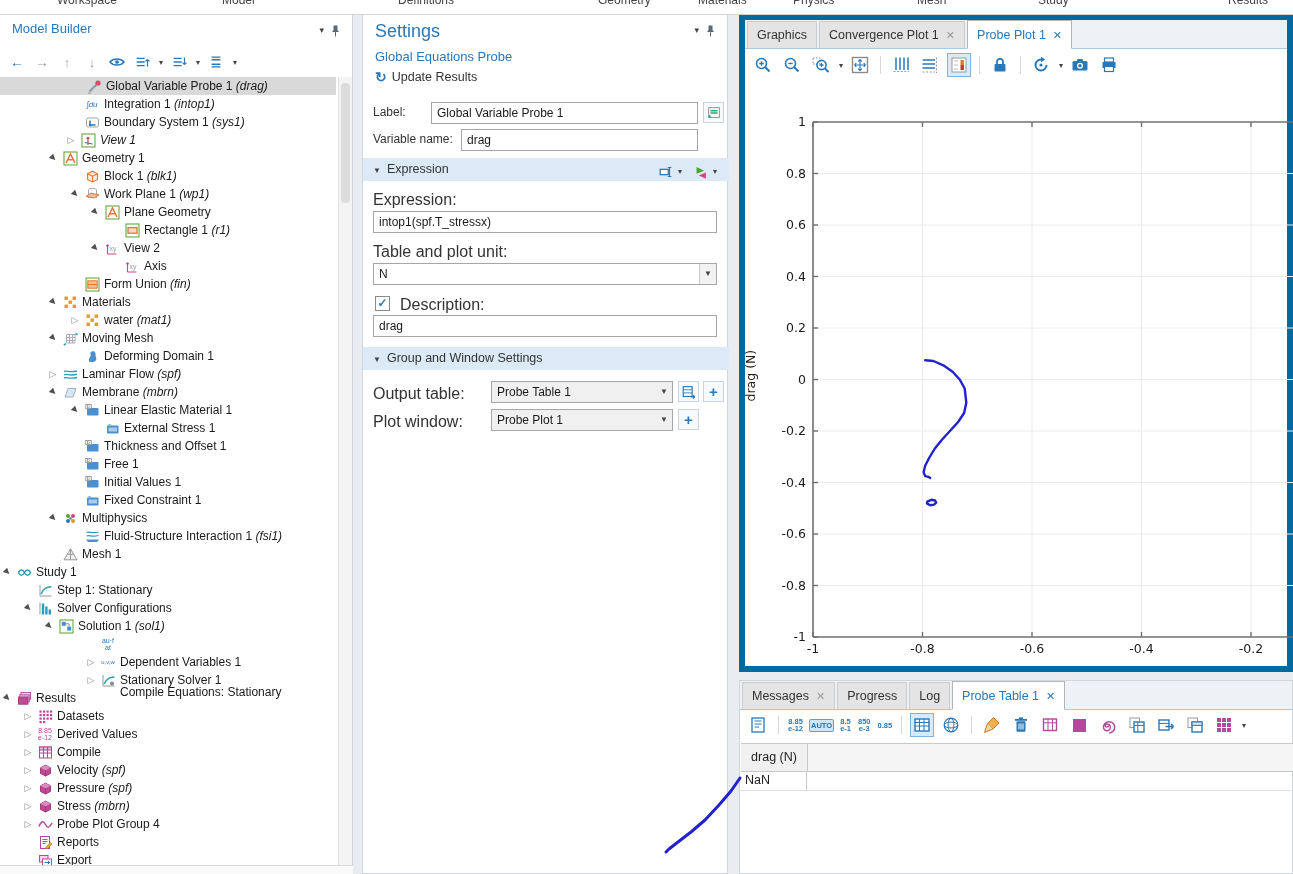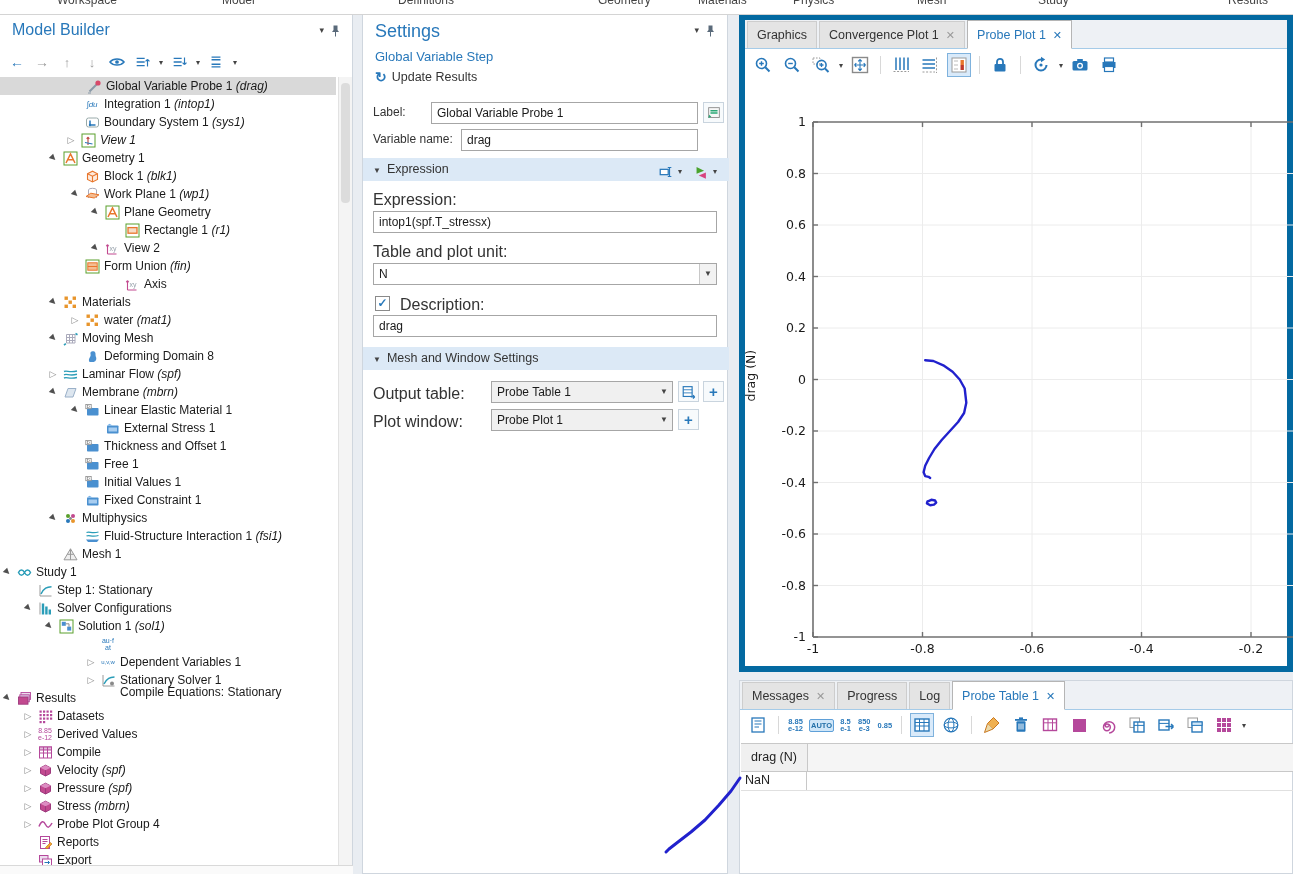--- a/index.html
+++ b/index.html
@@ -3,21 +3,21 @@
 <meta charset="utf-8">
 <style>
   html,body{margin:0;padding:0}
   body{width:1293px;height:874px;position:relative;background:#e9edf2;font-family:"Liberation Sans",sans-serif;overflow:hidden;color:#1a1a1a}
   .panel{position:absolute;background:#fff;box-sizing:border-box}
   
   #ribbon{position:absolute;left:0;top:0;width:1293px;height:14px;background:#fff;border-bottom:1px solid #d4d4d4;overflow:hidden;z-index:5}
   .riblbl{position:absolute;top:-7px;font-size:12px;color:#444;white-space:nowrap}
   
   #mb{left:0;top:15px;width:353px;height:859px;border-right:1px solid #cfd6de}
-  #mb-head{position:absolute;left:12px;top:6px;font-size:16px;color:#2878ba}
+  #mb-head{position:absolute;left:12px;top:6px;font-size:13px;color:#2878ba}
   .winctl{position:absolute;top:10px;font-size:9px;color:#444}
   #mb-toolbar{position:absolute;left:8px;top:36px;height:22px;display:flex;align-items:center;gap:7px}
   .tbico{display:inline-flex;align-items:center;justify-content:center;width:18px;height:18px}
   .tbico svg{width:16px;height:16px}
   .caret{font-size:8px;color:#444;margin-left:1px}
   #tree{position:absolute;left:0;top:62px;width:336px;height:800px;font-size:12px}
   .trow{position:relative;height:18px;line-height:18px;white-space:nowrap}
   .trow.sel{background:#d9d9d9}
   .texp{position:absolute;top:0;width:12px;text-align:center}
   .texp.c{color:#8a8a8a;font-size:9px}
@@ -227,37 +227,37 @@
         <span class="texp e" style="left: 89px;">▶</span>
         <span class="ticon" style="left: 104px;">
           <svg viewBox="0 0 15 15">
             <path d="M2.5 13 L2.5 3.5 M2.5 3.5 l-1.3 1.8 M2.5 3.5 l1.3 1.8 M2.5 13 L11.5 13" stroke="#c2498f" stroke-width="1.1" fill="none"></path>
             <text x="4.5" y="10" font-size="7" fill="#97a1ab">xy</text>
           </svg>
         </span>
         <span class="tlabel" style="left: 124px;">View 2</span>
       </div>
       <div class="trow">
+        <span class="ticon" style="left: 124px;">
+          <svg viewBox="0 0 15 15">
+            <path d="M2.5 13 L2.5 3.5 M2.5 3.5 l-1.3 1.8 M2.5 3.5 l1.3 1.8 M2.5 13 L11.5 13" stroke="#c2498f" stroke-width="1.1" fill="none"></path>
+            <text x="4.5" y="10" font-size="7" fill="#97a1ab">xy</text>
+          </svg>
+        </span>
+        <span class="tlabel" style="left: 144px;">Axis</span>
+      </div>
+      <div class="trow">
         <span class="ticon" style="left: 84px;">
           <svg viewBox="0 0 15 15">
             <rect x="1" y="1" width="13" height="13" fill="#fff" stroke="#5aa02c"></rect>
             <rect x="2.8" y="3.8" width="9.4" height="7.4" fill="#f5bd92" stroke="#e8762c"></rect>
             <path d="M2.8 7.5 H12.2" stroke="#e8762c"></path>
           </svg>
         </span>
         <span class="tlabel" style="left: 104px;">Form Union <i>(fin)</i></span>
-      </div>
-      <div class="trow">
-        <span class="ticon" style="left: 124px;">
-          <svg viewBox="0 0 15 15">
-            <path d="M2.5 13 L2.5 3.5 M2.5 3.5 l-1.3 1.8 M2.5 3.5 l1.3 1.8 M2.5 13 L11.5 13" stroke="#c2498f" stroke-width="1.1" fill="none"></path>
-            <text x="4.5" y="10" font-size="7" fill="#97a1ab">xy</text>
-          </svg>
-        </span>
-        <span class="tlabel" style="left: 144px;">Axis</span>
       </div>
       <div class="trow">
         <span class="texp e" style="left: 47px;">▶</span>
         <span class="ticon" style="left: 62px;">
           <svg viewBox="0 0 15 15">
             <g fill="#e8952c">
               <rect x="1.5" y="1.5" width="3.4" height="3.4"></rect>
               <rect x="9.6" y="1.5" width="3.4" height="3.4"></rect>
               <rect x="5.5" y="5.5" width="3.4" height="3.4"></rect>
               <rect x="1.5" y="9.6" width="3.4" height="3.4"></rect>
@@ -291,21 +291,21 @@
           </svg>
         </span>
         <span class="tlabel" style="left: 82px;">Moving Mesh</span>
       </div>
       <div class="trow">
         <span class="ticon" style="left: 84px;">
           <svg viewBox="0 0 15 15">
             <path d="M4.5 13 C2.5 9.5 6.5 8 5.5 5 C5 3 6.5 1.8 8.5 2.3 C11.5 3 10 6 11 8 C12 10.8 10.3 13 8 13 Z" fill="#4a90d0"></path>
           </svg>
         </span>
-        <span class="tlabel" style="left: 104px;">Deforming Domain 8</span>
+        <span class="tlabel" style="left: 104px;">Deforming Domain 1</span>
       </div>
       <div class="trow">
         <span class="texp c" style="left: 47px;">▷</span>
         <span class="ticon" style="left: 62px;">
           <svg viewBox="0 0 15 15">
             <g stroke="#2a9db8" stroke-width="1.4" fill="none">
               <path d="M1 4.5 C4 3 6 6 14 4"></path>
               <path d="M1 7.8 C4 6.3 6 9.3 14 7.3"></path>
               <path d="M1 11 C4 9.5 6 12.5 14 10.5"></path>
             </g>
@@ -614,21 +614,21 @@
   <div id="mb-bottom"></div>
 </div>
 
 <div class="panel" id="settings">
   <div id="set-title">Settings</div>
   <span class="winctl" style="right:28px">▾</span>
   <span class="winctl" style="right:12px"><svg width="9" height="12" viewBox="0 0 9 12">
         <path d="M2.5 0.5 h4 v4.5 l1.5 2 h-7 l1.5 -2 Z" fill="#5a6a7a"></path>
         <rect x="4" y="7" width="1" height="4.5" fill="#5a6a7a"></rect>
       </svg></span>
-  <div id="set-sub">Global Variable Step</div>
+  <div id="set-sub">Global Equations Probe</div>
   <div id="upd-btn">
     <span class="ric">↻</span>
     <span>Update Results</span>
   </div>
 
   <div class="frow" style="top:87px">
     <span class="flabel">Label:</span>
     <input class="tinput" style="left: 60px; top: 0px; width: 267px;" value="Global Variable Probe 1">
     <span class="iconbtn" style="left:332px;top:0">
         <svg viewBox="0 0 18 18">
@@ -669,21 +669,21 @@
   <span class="fldlabel" style="top:228px">Table and plot unit:</span>
   <div class="selbox" style="left:10px;top:248px;width:344px;position:absolute;background:#fff">
     <span>N</span>
     <span class="sarr">▼</span>
   </div>
   <span class="cb" style="left:12px;top:281px">✓</span>
   <span class="fldlabel" style="left:37px;top:281px">Description:</span>
   <input class="tinput" style="left: 10px; top: 300px; width: 344px; position: absolute;" value="drag">
 
   <div class="secthead" style="top:332px">
-    <span class="tri">▼</span><span>Mesh and Window Settings</span>
+    <span class="tri">▼</span><span>Group and Window Settings</span>
   </div>
 
   <span class="fldlabel" style="top:370px">Output table:</span>
   <div class="selbox" style="left:128px;top:366px;width:182px;position:absolute;background:#f0f0f0">
     <span>Probe Table 1</span>
     <span class="sarr" style="background:#f0f0f0;border-left:none">▼</span>
   </div>
   <span class="iconbtn" style="left:315px;top:366px">
       <svg viewBox="0 0 18 18">
         <rect x="2.5" y="3" width="10" height="11" fill="#fff" stroke="#2878ba" stroke-width="1.3"></rect>

